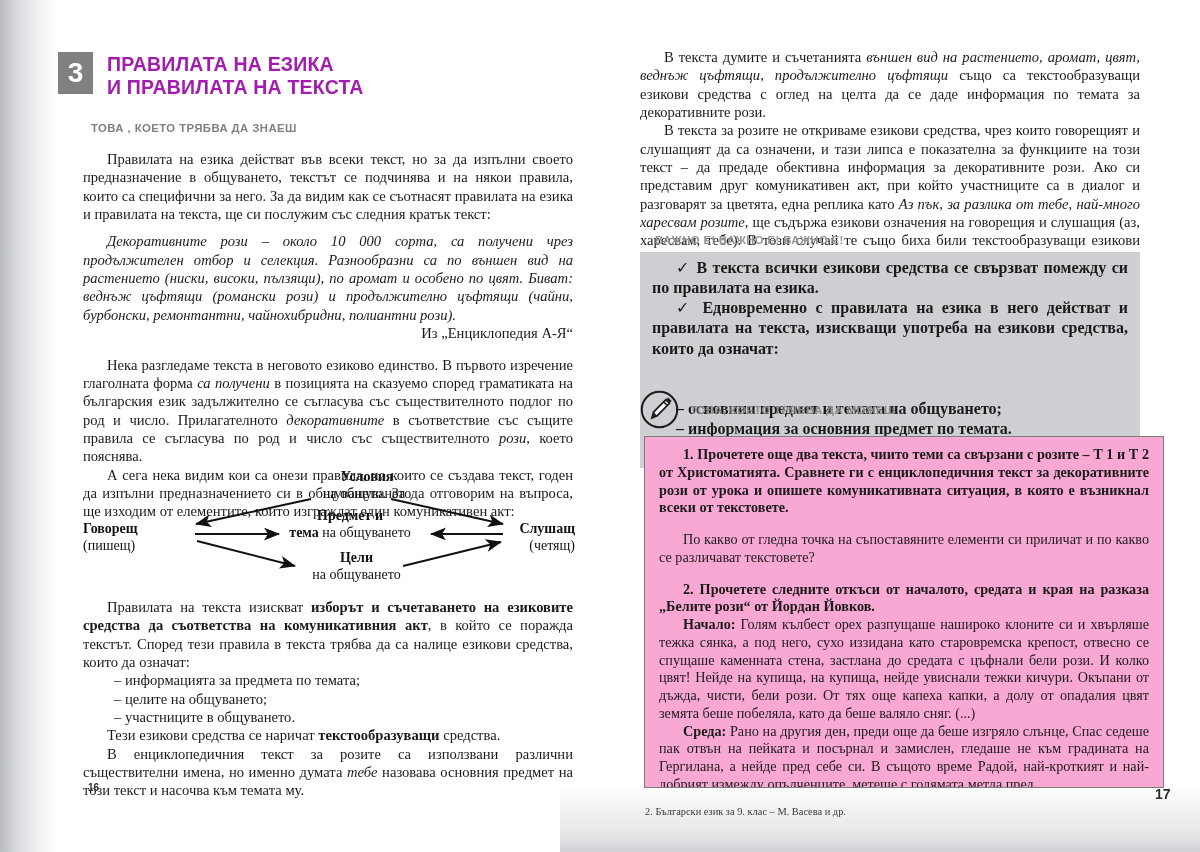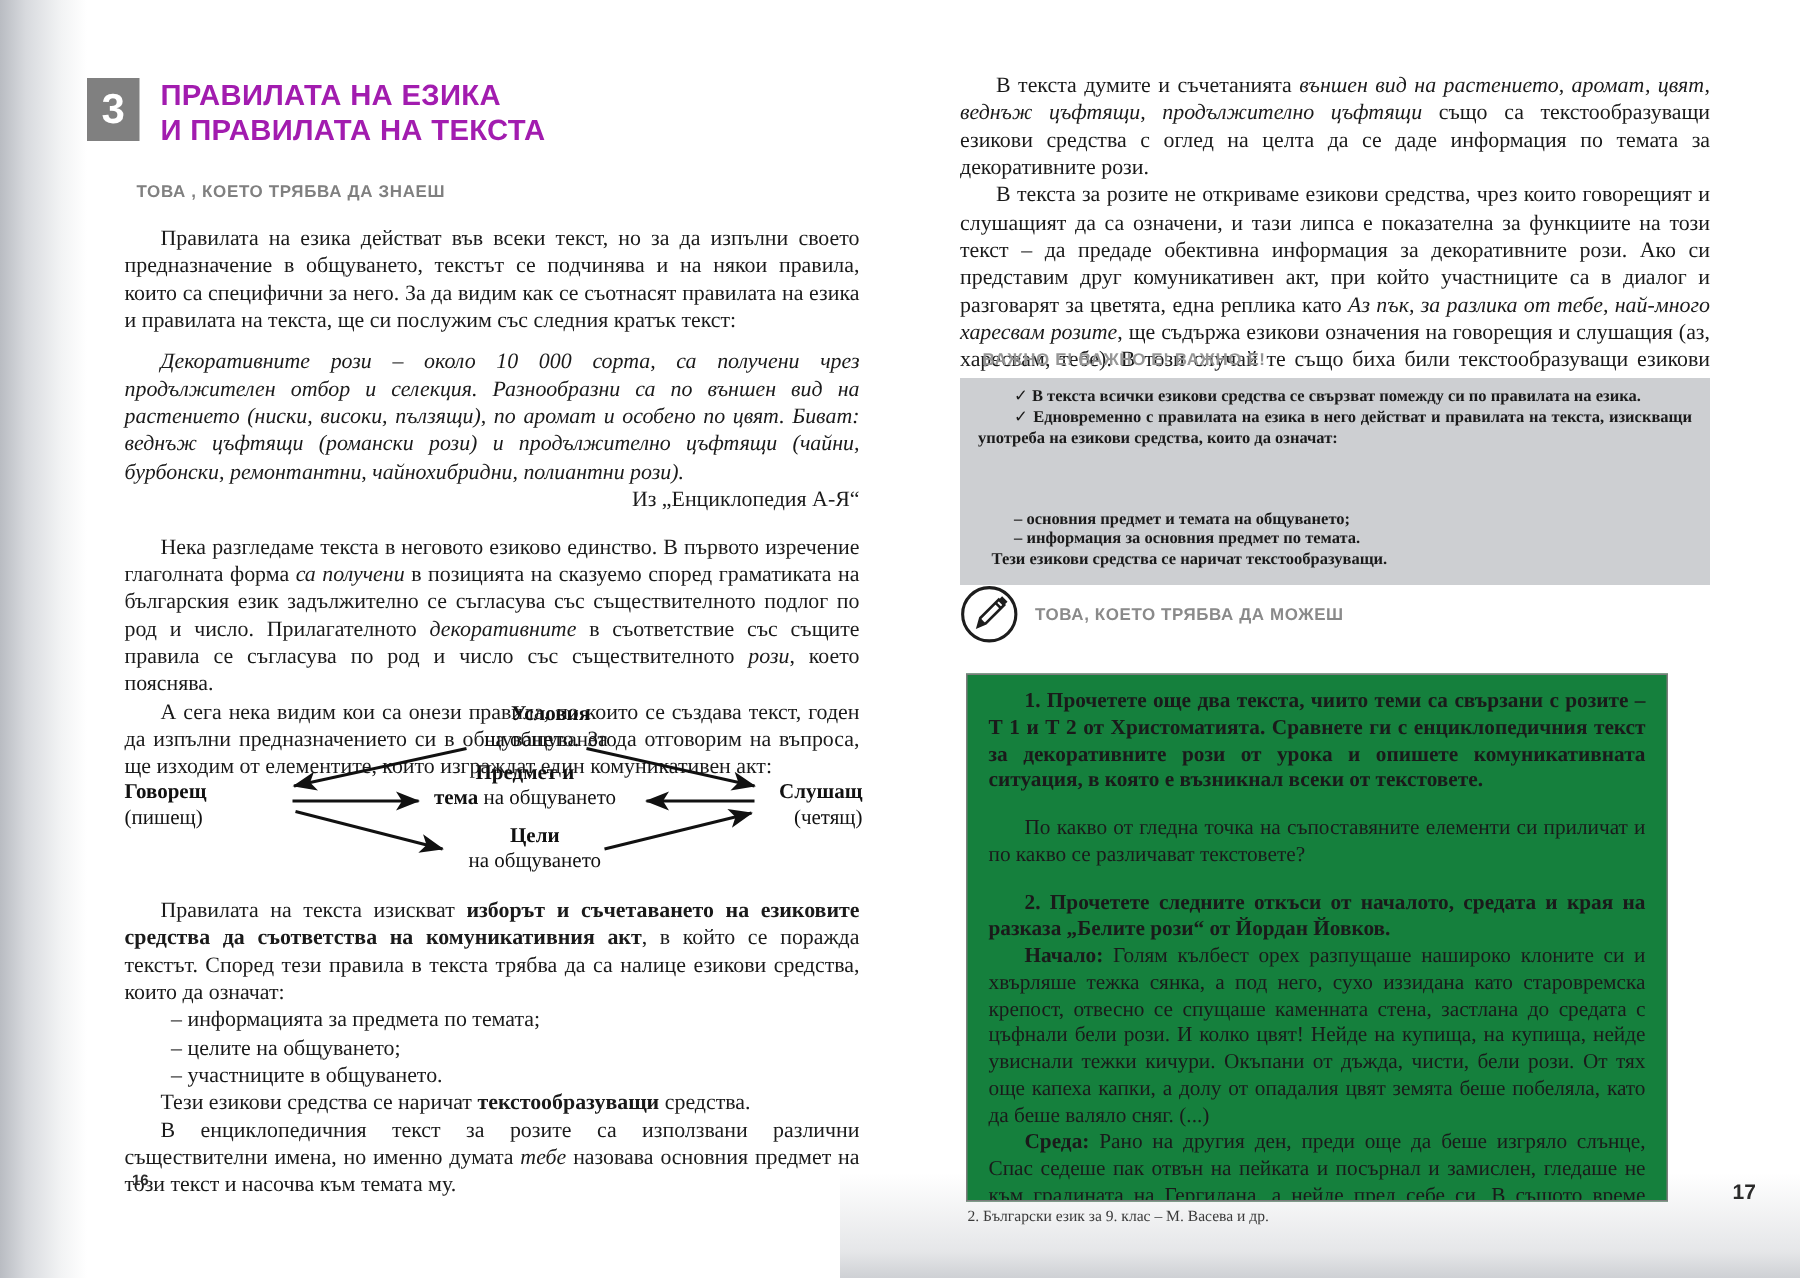--- a/index.html
+++ b/index.html
@@ -136,44 +136,43 @@
     color: #969696; letter-spacing: 0.4px;
   }
   #important-box {
     position: absolute; left: 40px; top: 252px; width: 500px;
     background: #cdcfd2;
     padding: 6px 12px 9px 12px;
   }
   #important-box .para,
   #important-box .dash-list {
     font-weight: bold;
-    font-size: 11px;
+    font-size: 16px;
     line-height: 1.26;
   }
   #important-box .check { font-weight: normal; }
   #important-box .dash-list { padding-left: 24px; margin-top: 40px; }
 
   #can-do-header {
     position: absolute; left: 40px; top: 390px;
     display: flex; align-items: center;
   }
   #pencil-icon { width: 39px; height: 39px; display:block; }
   #can-do-label {
     margin-left: 11px;
     font-family: "Liberation Sans", sans-serif;
     font-weight: bold; font-size: 11.3px;
     color: #8a8a8a; letter-spacing: 0.4px;
   }
   #exercise-box {
-    position: absolute; left: 44px; top: 436px; width: 468px; height: 352px;
+    position: absolute; left: 44px; top: 436px; width: 520px; height: 352px;
     border: 1.4px solid #7c7c7c;
-    background: #15803d;
+    background: #f9a8d4;
     padding: 9px 14px 0 14px;
     overflow: hidden;
-    margin-top: 13px;
   }
   #exercise-box .para { font-size: 14.2px; line-height: 1.25; }
   #exercise-box .para.bold { font-weight: bold; }
   #book-footer {
     position: absolute; left: 45px; top: 806px;
     font-size: 10.4px; color: #3a3a3a;
   }
   #page-num-right {
     position: absolute; left: 555px; top: 786px;
     font-family: "Liberation Sans", sans-serif;

